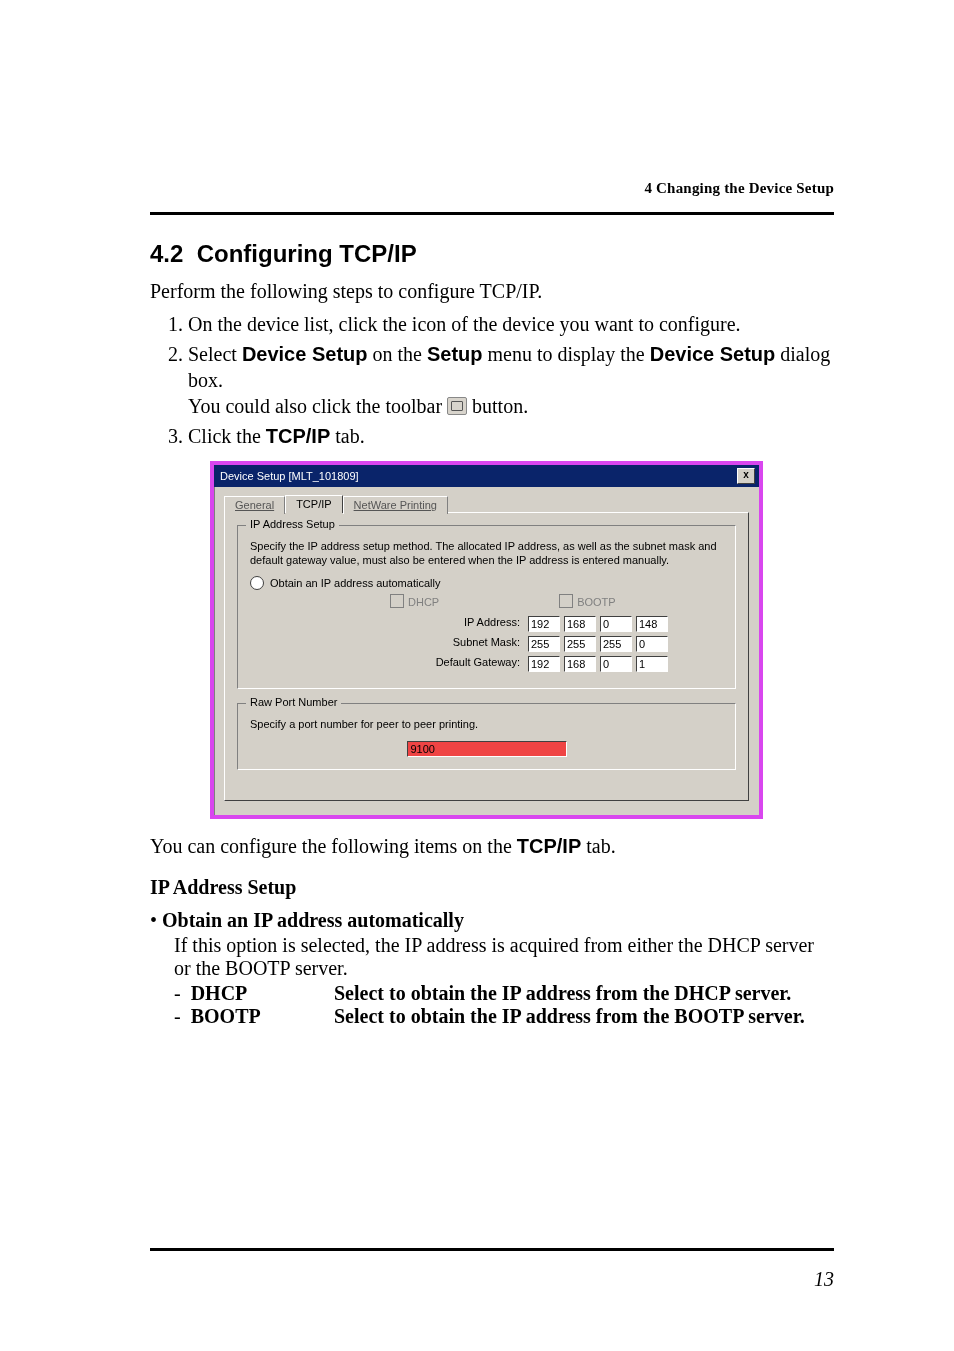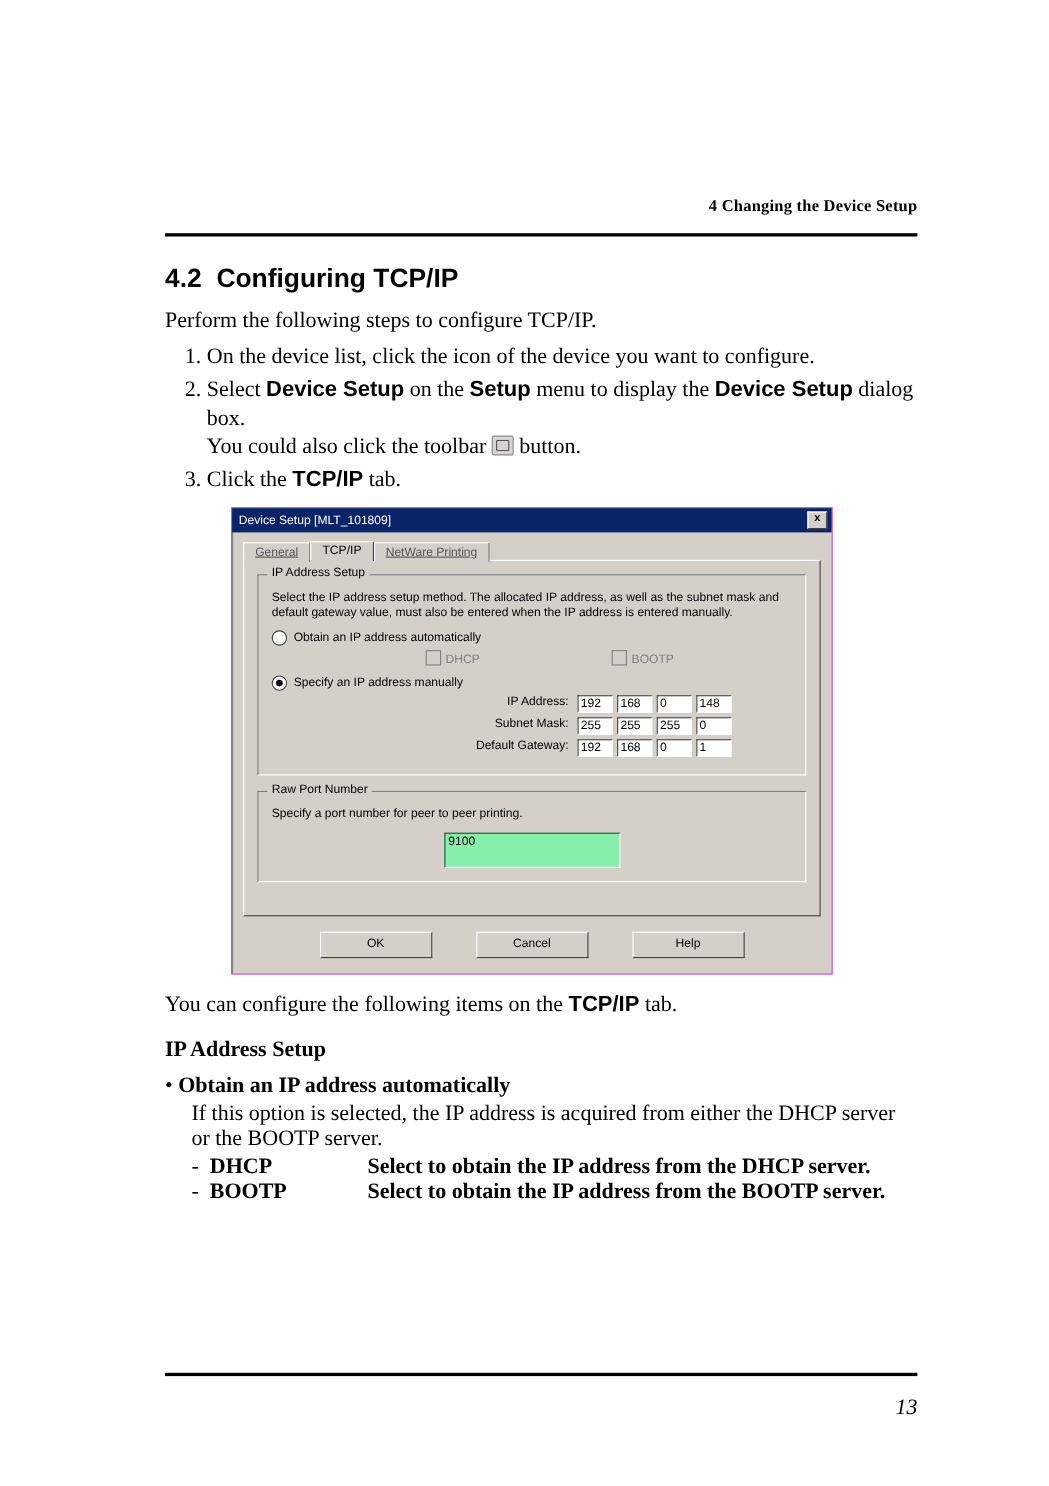--- a/index.html
+++ b/index.html
@@ -83,21 +83,21 @@
 
   
   .dlg-wrap {
     margin: 12px 0 16px 60px;
   }
   .dlg {
     width: 545px;
     font-family: "MS Sans Serif", Tahoma, Arial, sans-serif;
     font-size: 11px;
     color: #000;
-    border: 1px solid #d946ef;
+    border: 4px solid #d946ef;
     background: #d4d0c8;
     box-shadow: 1px 1px 0 #808080 inset;
   }
   .dlg-title {
     display: flex;
     align-items: center;
     justify-content: space-between;
     background: #0a246a;
     color: #fff;
     padding: 3px 4px 3px 6px;
@@ -244,22 +244,22 @@
     text-align: left;
     padding: 1px 2px;
     box-sizing: border-box;
   }
   .port-row {
     text-align: center;
     margin-top: 10px;
   }
   .port-input {
     width: 160px;
-    height: 32px;
-    background: #86efac;
+    height: 16px;
+    background: #ef4444;
     border: 1px solid #808080;
     border-top-color: #404040;
     border-left-color: #404040;
     border-right-color: #fff;
     border-bottom-color: #fff;
     font-size: 11px;
     text-align: left;
     padding: 1px 3px;
     box-sizing: border-box;
     display: inline-block;
@@ -363,35 +363,31 @@
         <div class="dlg-body">
           <div class="tabs">
             <div class="tab inactive">General</div>
             <div class="tab active">TCP/IP</div>
             <div class="tab inactive">NetWare Printing</div>
           </div>
           <div class="tabpanel">
 
             <div class="groupbox">
               <div class="legend">IP Address Setup</div>
-              <div class="desc">Select the IP address setup method. The allocated IP address, as well as the subnet mask and default gateway value, must also be entered when the IP address is entered manually.</div>
+              <div class="desc">Specify the IP address setup method. The allocated IP address, as well as the subnet mask and default gateway value, must also be entered when the IP address is entered manually.</div>
 
               <div class="radio-row">
                 <span class="radio"></span>
                 <span>Obtain an IP address automatically</span>
               </div>
               <div class="sub-checks">
                 <span class="disabled-label"><span class="chk"></span><span>DHCP</span></span>
                 <span class="disabled-label"><span class="chk"></span><span>BOOTP</span></span>
               </div>
 
-              <div class="radio-row">
-                <span class="radio selected"></span>
-                <span>Specify an IP address manually</span>
-              </div>
 
               <div class="ip-grid">
                 <div class="ip-row">
                   <div class="ip-label">IP Address:</div>
                   <div class="ip-octets">
                     <div class="octet">192</div>
                     <div class="octet">168</div>
                     <div class="octet">0</div>
                     <div class="octet">148</div>
                   </div>
@@ -420,25 +416,20 @@
             <div class="groupbox">
               <div class="legend">Raw Port Number</div>
               <div class="desc">Specify a port number for peer to peer printing.</div>
               <div class="port-row">
                 <span class="port-input">9100</span>
               </div>
             </div>
 
           </div>
 
-          <div class="btn-row">
-            <div class="win-btn">OK</div>
-            <div class="win-btn">Cancel</div>
-            <div class="win-btn">Help</div>
-          </div>
         </div>
       </div>
     </div>
 
     <p class="after-note">
       <span>You can configure the following items on the </span><span class="sans-b">TCP/IP</span><span> tab.</span>
     </p>
 
     <p class="subhead">IP Address Setup</p>
 

